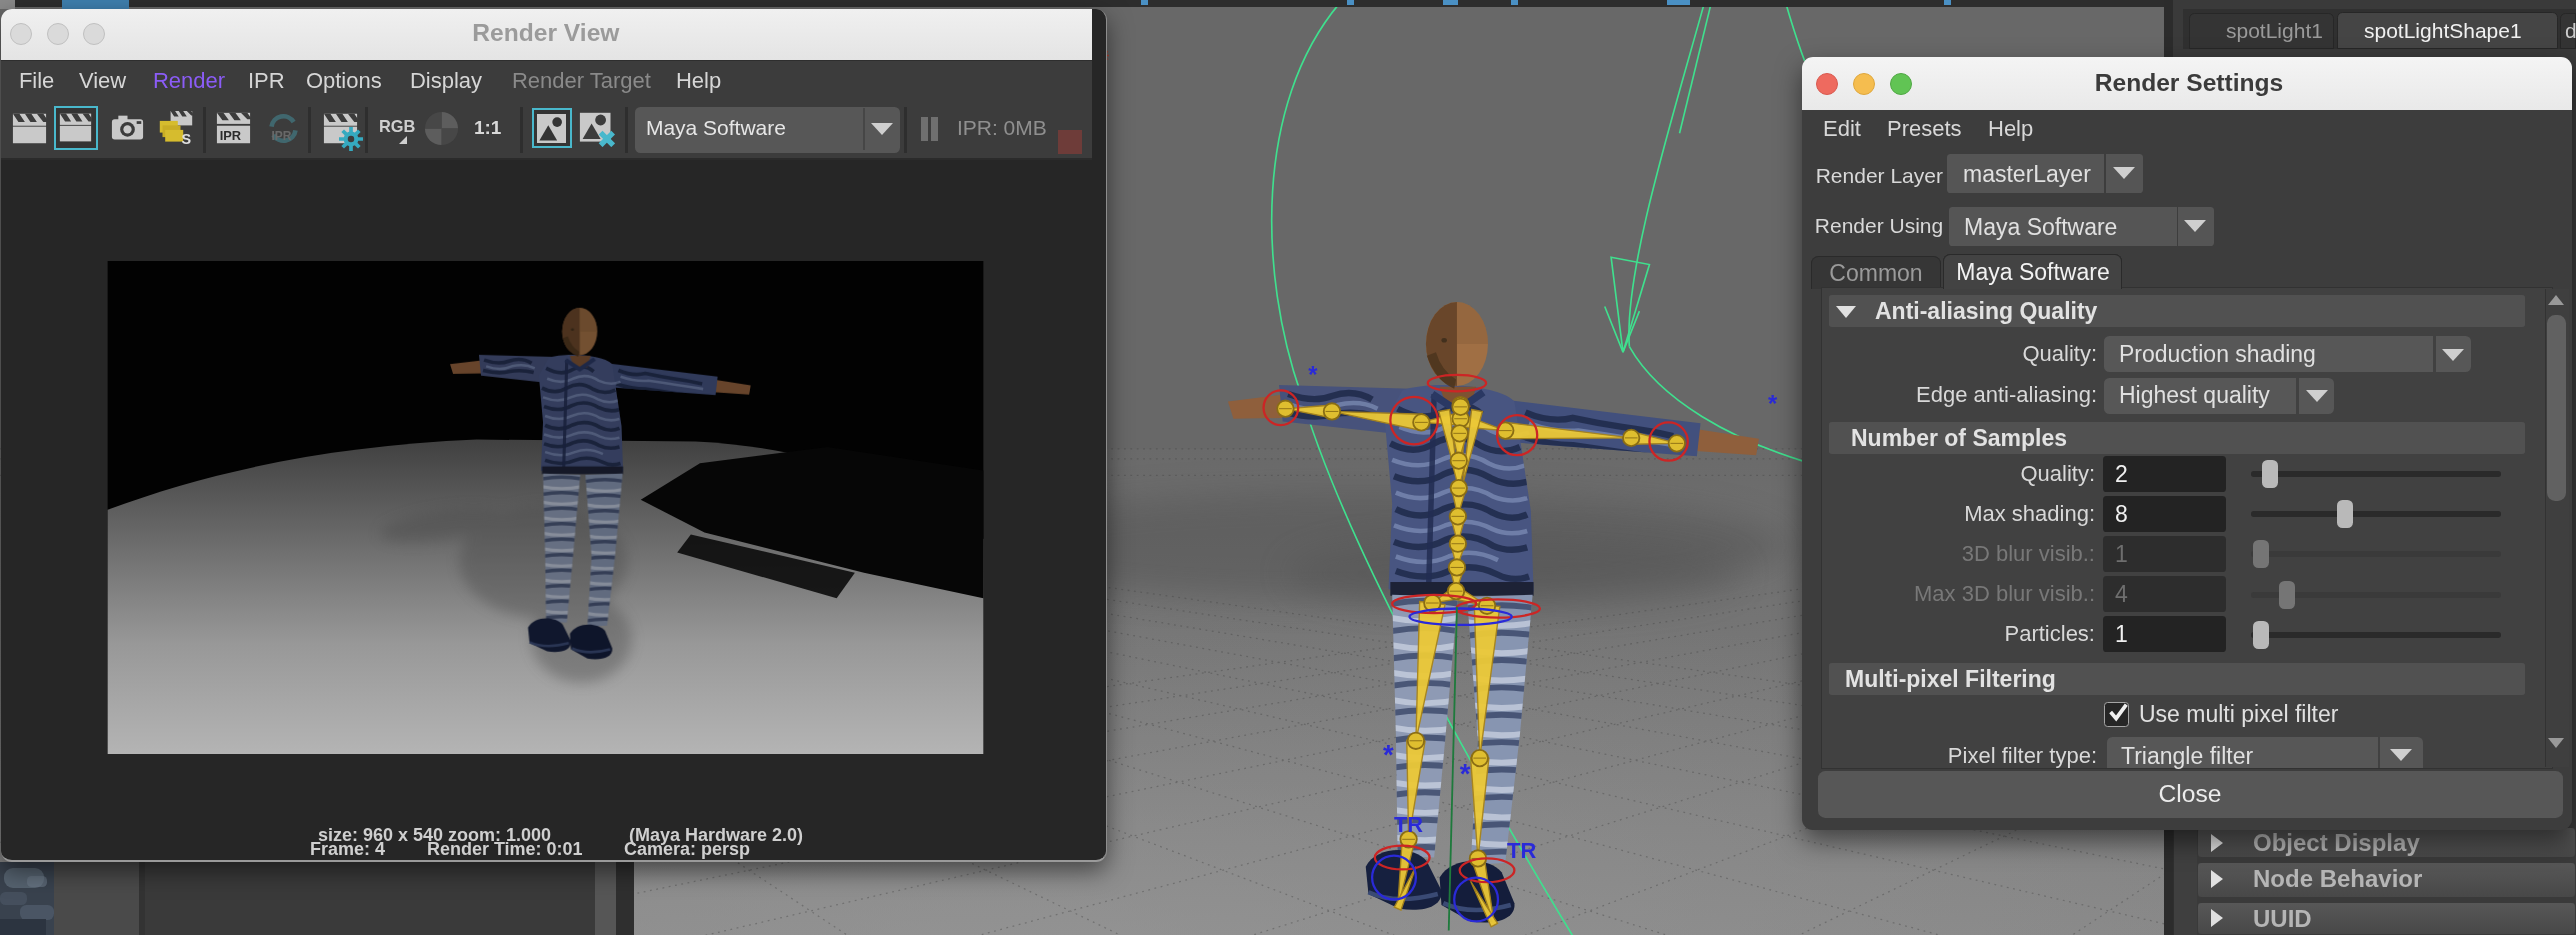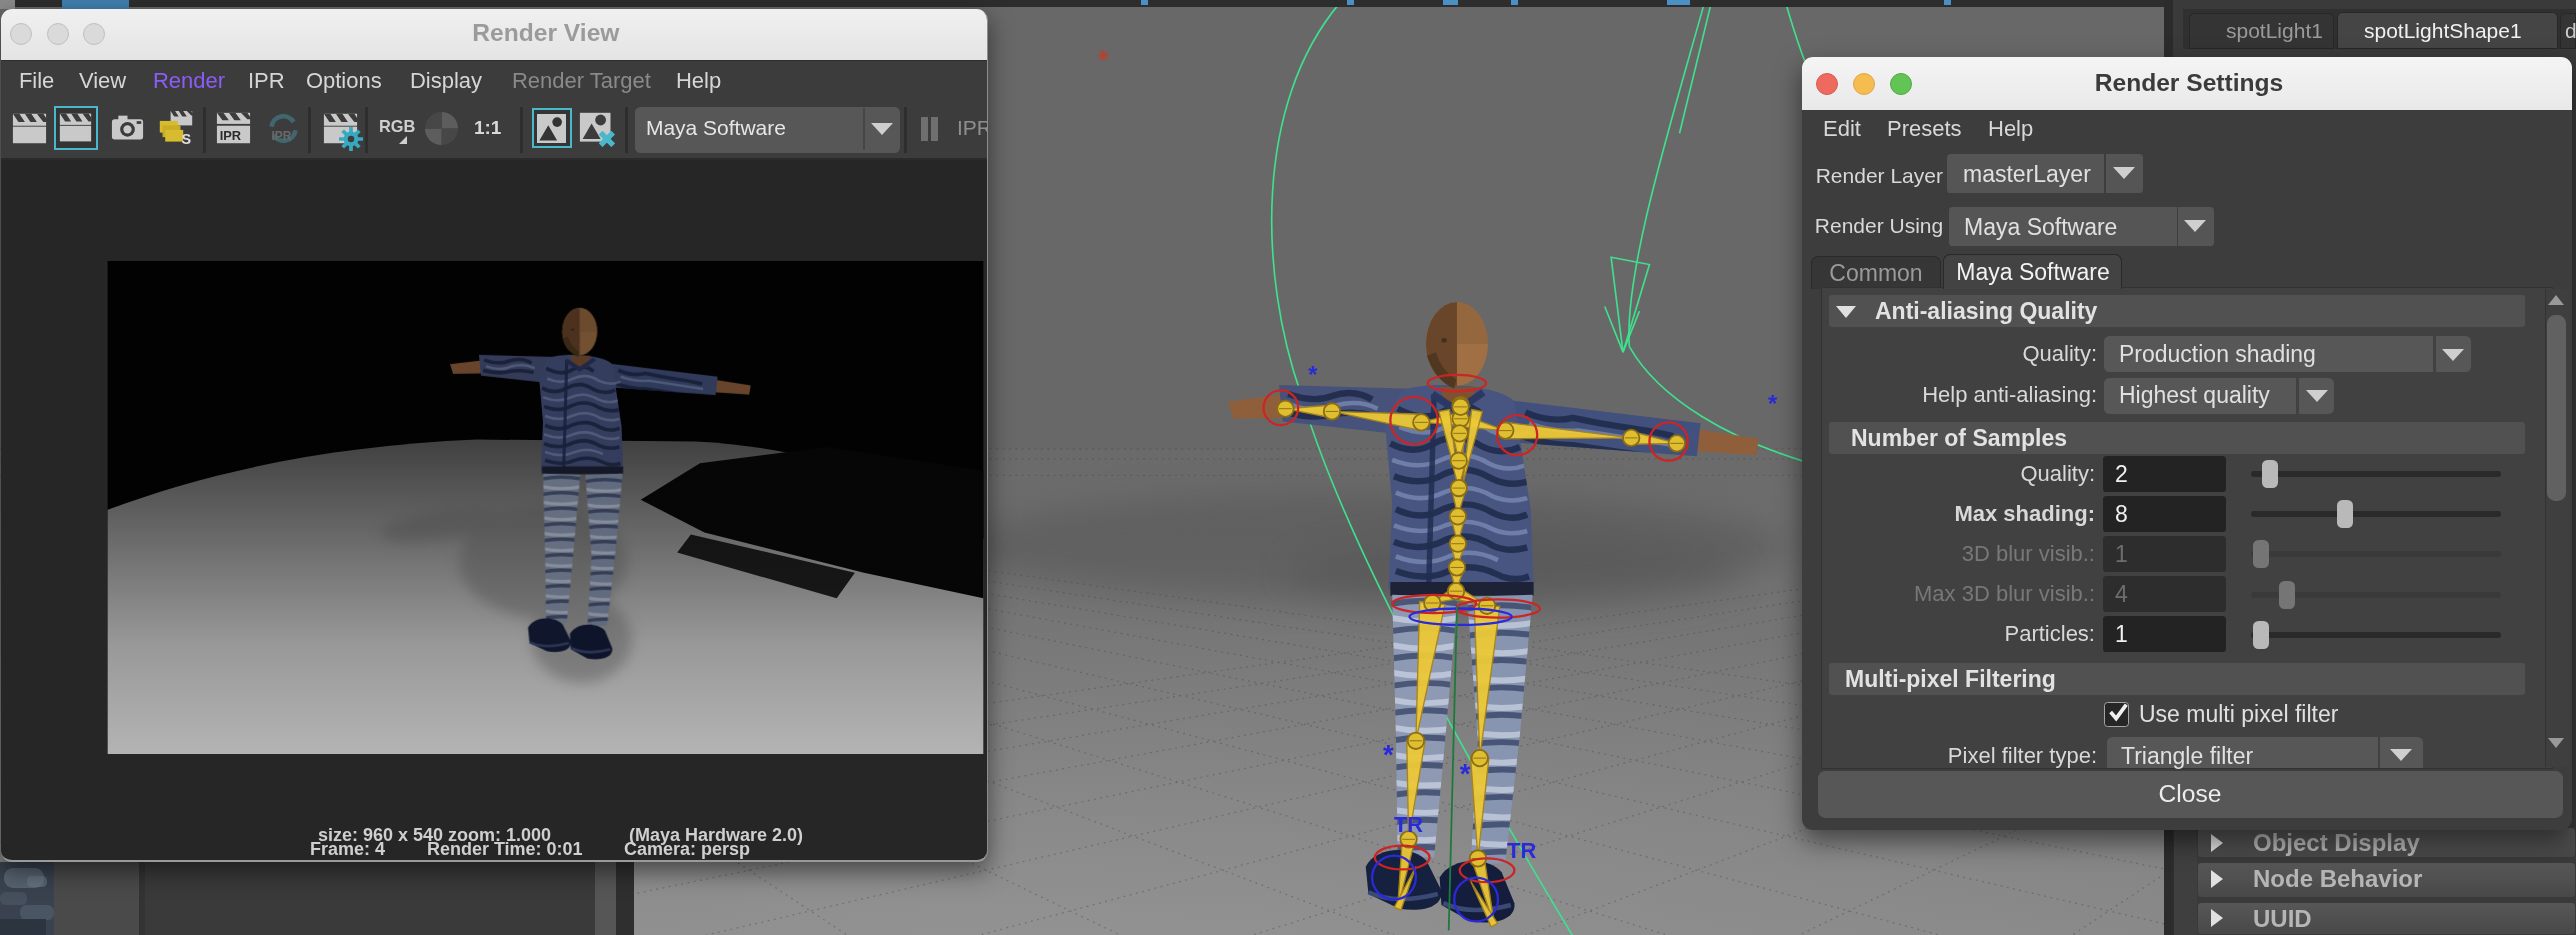--- a/index.html
+++ b/index.html
@@ -292,21 +292,21 @@
     <div style="position:absolute;left:2197px;top:827px;width:379px;height:31px;background:linear-gradient(#575757,#484848);border:0.9px solid #3a3a3a;border-radius:4.6px;"></div>
     <div style="position:absolute;left:2211px;top:834px;width:0;height:0;border-top:9px solid transparent;border-bottom:9px solid transparent;border-left:12.8px solid #e0e0e0;"></div>
     <div style="position:absolute;left:2253px;top:843px;transform:translateY(-50%);font-size:24px;color:#b5b5b5;font-weight:bold;white-space:nowrap;">Object Display</div>
     <div style="position:absolute;left:2197px;top:862px;width:379px;height:36px;background:linear-gradient(#575757,#484848);border:0.9px solid #3a3a3a;border-radius:4.6px;"></div>
     <div style="position:absolute;left:2211px;top:870px;width:0;height:0;border-top:9px solid transparent;border-bottom:9px solid transparent;border-left:12.8px solid #e0e0e0;"></div>
     <div style="position:absolute;left:2253px;top:879px;transform:translateY(-50%);font-size:24px;color:#b5b5b5;font-weight:bold;white-space:nowrap;">Node Behavior</div>
     <div style="position:absolute;left:2197px;top:902px;width:379px;height:33px;background:linear-gradient(#575757,#484848);border:0.9px solid #3a3a3a;border-radius:4.6px;"></div>
     <div style="position:absolute;left:2211px;top:909px;width:0;height:0;border-top:9px solid transparent;border-bottom:9px solid transparent;border-left:12.8px solid #e0e0e0;"></div>
     <div style="position:absolute;left:2253px;top:919px;transform:translateY(-50%);font-size:24px;color:#b5b5b5;font-weight:bold;white-space:nowrap;">UUID</div>
     <div style="position:absolute;left:2197px;top:935px;width:379px;height:9px;background:#4f4f4f;"></div>
-    <div style="position:absolute;left:0.9px;top:9px;width:987px;height:853px;border-radius:11px;background:#262626;box-shadow:0 9px 24px rgba(0,0,0,0.5);overflow:hidden;border-right:1.8px solid #8d8d8d;border-bottom:2.7px solid #9a9a9a;">
+    <div style="position:absolute;left:0.9px;top:9px;width:1106px;height:853px;border-radius:11px;background:#262626;box-shadow:0 9px 24px rgba(0,0,0,0.5);overflow:hidden;border-right:1.8px solid #8d8d8d;border-bottom:2.7px solid #9a9a9a;">
       <div style="position:absolute;left:0px;top:0px;width:1091px;height:52px;background:linear-gradient(#f0f0f0,#e4e4e4);border-bottom:1.8px solid #2e2e2e;"></div>
       <div style="position:absolute;left:9px;top:13.7px;width:22px;height:22px;background:#dadada;border:1.8px solid #c0c0c0;border-radius:50%;"></div>
       <div style="position:absolute;left:46px;top:13.7px;width:22px;height:22px;background:#dadada;border:1.8px solid #c0c0c0;border-radius:50%;"></div>
       <div style="position:absolute;left:82px;top:13.7px;width:22px;height:22px;background:#dadada;border:1.8px solid #c0c0c0;border-radius:50%;"></div>
       <div style="position:absolute;left:545px;top:24px;transform:translate(-50%,-50%);font-size:24.6px;color:#9b9b9b;font-weight:bold;white-space:nowrap;">Render View</div>
       <div style="position:absolute;left:0px;top:52px;width:1091px;height:42px;background:#3c3c3c;"></div>
       <div style="position:absolute;left:18px;top:72px;transform:translateY(-50%);font-size:22px;color:#d6d6d6;font-weight:normal;white-space:nowrap;">File</div>
       <div style="position:absolute;left:78px;top:72px;transform:translateY(-50%);font-size:22px;color:#d6d6d6;font-weight:normal;white-space:nowrap;">View</div>
       <div style="position:absolute;left:152px;top:72px;transform:translateY(-50%);font-size:22px;color:#8b5cf6;font-weight:normal;white-space:nowrap;">Render</div>
       <div style="position:absolute;left:247px;top:72px;transform:translateY(-50%);font-size:22px;color:#d6d6d6;font-weight:normal;white-space:nowrap;">IPR</div>
@@ -560,33 +560,33 @@
       <div style="position:absolute;left:746px;top:238px;width:0;height:0;border-left:8.2px solid transparent;border-right:8.2px solid transparent;border-bottom:10px solid #999999;"></div>
       <div style="position:absolute;left:746px;top:681px;width:0;height:0;border-left:8.2px solid transparent;border-right:8.2px solid transparent;border-top:10px solid #999999;"></div>
       <div style="position:absolute;left:26.5px;top:238px;width:696px;height:32px;background:#515151;border-radius:2.7px;"></div>
       <div style="position:absolute;left:34px;top:249px;width:0;height:0;border-left:10px solid transparent;border-right:10px solid transparent;border-top:12px solid #e0e0e0;"></div>
       <div style="position:absolute;left:73px;top:254px;transform:translateY(-50%);font-size:23px;color:#e2e2e2;font-weight:bold;white-space:nowrap;">Anti-aliasing Quality</div>
       <div style="position:absolute;right:475px;top:297px;transform:translateY(-50%);font-size:22px;color:#d8d8d8;font-weight:normal;white-space:nowrap;">Quality:</div>
       <div style="position:absolute;left:302px;top:279px;width:329px;height:36px;background:#575757;border-radius:5.5px 0 0 5.5px;"></div>
       <div style="position:absolute;left:317px;top:297px;transform:translateY(-50%);font-size:23px;color:#e0e0e0;font-weight:normal;white-space:nowrap;">Production shading</div>
       <div style="position:absolute;left:634px;top:279px;width:35px;height:36px;background:#575757;border-radius:0 5.5px 5.5px 0;"></div>
       <div style="position:absolute;left:640px;top:292px;width:0;height:0;border-left:11px solid transparent;border-right:11px solid transparent;border-top:12.8px solid #cfcfcf;"></div>
-      <div style="position:absolute;right:475px;top:338px;transform:translateY(-50%);font-size:22px;color:#d8d8d8;font-weight:normal;white-space:nowrap;">Help anti-aliasing:</div>
+      <div style="position:absolute;right:475px;top:338px;transform:translateY(-50%);font-size:22px;color:#d8d8d8;font-weight:normal;white-space:nowrap;">Edge anti-aliasing:</div>
       <div style="position:absolute;left:302px;top:321px;width:192px;height:36px;background:#575757;border-radius:5.5px 0 0 5.5px;"></div>
       <div style="position:absolute;left:317px;top:338px;transform:translateY(-50%);font-size:23px;color:#e0e0e0;font-weight:normal;white-space:nowrap;">Highest quality</div>
       <div style="position:absolute;left:497px;top:321px;width:35px;height:36px;background:#575757;border-radius:0 5.5px 5.5px 0;"></div>
       <div style="position:absolute;left:504px;top:333px;width:0;height:0;border-left:11px solid transparent;border-right:11px solid transparent;border-top:12.8px solid #cfcfcf;"></div>
       <div style="position:absolute;left:26.5px;top:365px;width:696px;height:32px;background:#515151;border-radius:2.7px;"></div>
       <div style="position:absolute;left:43px;top:381px;transform:translateY(-50%);font-size:23px;color:#e2e2e2;font-weight:bold;white-space:nowrap;margin-left:6px;">Number of Samples</div>
       <div style="position:absolute;right:477px;top:417px;transform:translateY(-50%);font-size:22px;color:#d8d8d8;font-weight:normal;white-space:nowrap;">Quality:</div>
       <div style="position:absolute;left:301px;top:399px;width:123px;height:36px;background:#232323;border-radius:3.6px;"></div>
       <div style="position:absolute;left:313px;top:417px;transform:translateY(-50%);font-size:23px;color:#f0f0f0;font-weight:normal;white-space:nowrap;">2</div>
       <div style="position:absolute;left:449px;top:414px;width:250px;height:5.5px;background:#2a2a2a;border-radius:2.7px;"></div>
       <div style="position:absolute;left:460px;top:403px;width:15.5px;height:28px;background:#b9b9b9;border-radius:5.5px;"></div>
-      <div style="position:absolute;right:477px;top:457px;transform:translateY(-50%);font-size:22px;color:#d8d8d8;font-weight:bold;white-space:nowrap;">Max shading:</div>
+      <div style="position:absolute;right:477px;top:457px;transform:translateY(-50%);font-size:22px;color:#d8d8d8;font-weight:normal;white-space:nowrap;">Max shading:</div>
       <div style="position:absolute;left:301px;top:439px;width:123px;height:36px;background:#232323;border-radius:3.6px;"></div>
       <div style="position:absolute;left:313px;top:457px;transform:translateY(-50%);font-size:23px;color:#f0f0f0;font-weight:normal;white-space:nowrap;">8</div>
       <div style="position:absolute;left:449px;top:454px;width:250px;height:5.5px;background:#2a2a2a;border-radius:2.7px;"></div>
       <div style="position:absolute;left:535px;top:443px;width:15.5px;height:28px;background:#b9b9b9;border-radius:5.5px;"></div>
       <div style="position:absolute;right:477px;top:497px;transform:translateY(-50%);font-size:22px;color:#787878;font-weight:normal;white-space:nowrap;">3D blur visib.:</div>
       <div style="position:absolute;left:301px;top:479px;width:123px;height:36px;background:#2d2d2d;border-radius:3.6px;"></div>
       <div style="position:absolute;left:313px;top:497px;transform:translateY(-50%);font-size:23px;color:#6e6e6e;font-weight:normal;white-space:nowrap;">1</div>
       <div style="position:absolute;left:449px;top:494px;width:250px;height:5.5px;background:#3a3a3a;border-radius:2.7px;"></div>
       <div style="position:absolute;left:451px;top:483px;width:15.5px;height:28px;background:#757575;border-radius:5.5px;"></div>
       <div style="position:absolute;right:477px;top:537px;transform:translateY(-50%);font-size:22px;color:#787878;font-weight:normal;white-space:nowrap;">Max 3D blur visib.:</div>

